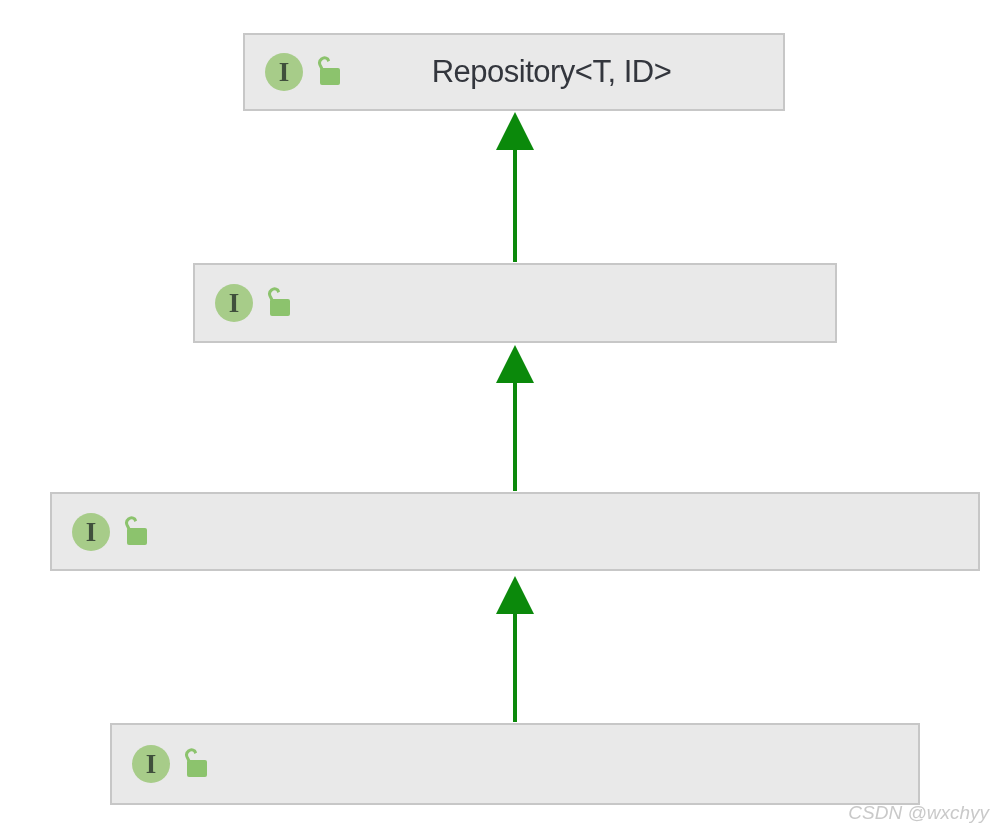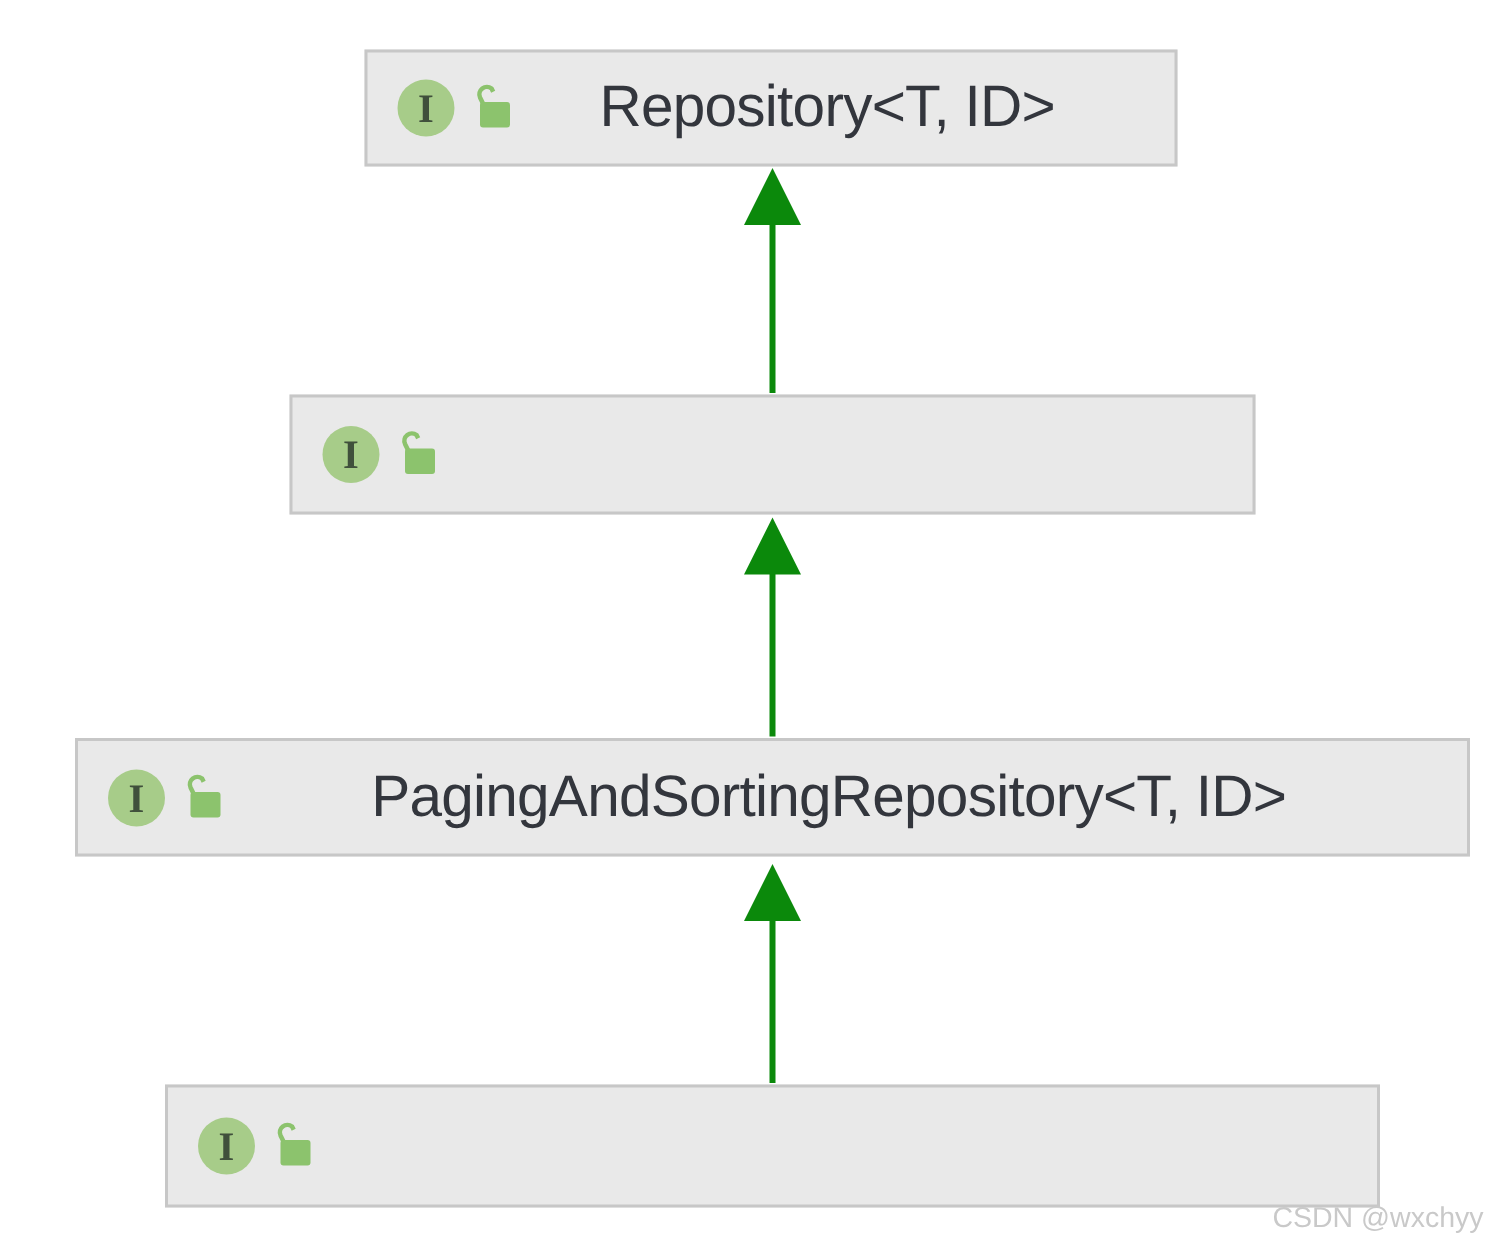--- a/index.html
+++ b/index.html
@@ -32,21 +32,21 @@
     border:2px solid var(--c-node-border);
     display:flex;
     align-items:center;
     padding-left:20px;
     padding-right:24px;
     cursor:default;
   }
   .node-label{
     flex:1;
     text-align:center;
-    font-size:39px;
+    font-size:31px;
     color:var(--c-text);
     white-space:nowrap;
     letter-spacing:-0.5px;
   }
   .iface-icon{
     width:38px;height:38px;
     border-radius:50%;
     background:var(--c-iface-circle);
     display:flex;align-items:center;justify-content:center;
     font-family:"Liberation Serif", serif;
@@ -68,20 +68,21 @@
   }
   .edges line{stroke:var(--c-arrow);stroke-width:4;}
   .edges polygon{fill:var(--c-arrow);}
   .watermark{
     position:absolute;
     right:6px;
     top:802px;
     font-size:19px;
     color:var(--c-watermark);
     white-space:nowrap;
+    font-style:italic;
   }
   
   #node-0{left:243px;top:33px;width:542px;height:78px;}
   #node-1{left:193px;top:263px;width:644px;height:80px;}
   #node-2{left:50px; top:492px;width:930px;height:79px;}
   #node-3{left:110px;top:723px;width:810px;height:82px;}
 </style>
 </head>
 <body>
 
@@ -118,21 +119,20 @@
       <rect x="8" y="13" width="20" height="17" rx="2" fill="var(--c-lock)"></rect>
     </svg>
   </div>
 
   <div class="node" id="node-2">
     <span class="iface-icon">I</span>
     <svg class="lock-icon" viewBox="0 0 32 34">
       <path d="M 10 14 V 9.5 A 5 5 0 0 1 19.5 7.5 V 10" fill="none" stroke="var(--c-lock)" stroke-width="3" transform="rotate(-26 10 14)"></path>
       <rect x="8" y="13" width="20" height="17" rx="2" fill="var(--c-lock)"></rect>
     </svg>
-    <span class="node-label">PagingAndSortingRepository&lt;T, ID&gt;</span>
   </div>
 
   <div class="node" id="node-3">
     <span class="iface-icon">I</span>
     <svg class="lock-icon" viewBox="0 0 32 34">
       <path d="M 10 14 V 9.5 A 5 5 0 0 1 19.5 7.5 V 10" fill="none" stroke="var(--c-lock)" stroke-width="3" transform="rotate(-26 10 14)"></path>
       <rect x="8" y="13" width="20" height="17" rx="2" fill="var(--c-lock)"></rect>
     </svg>
   </div>
 

